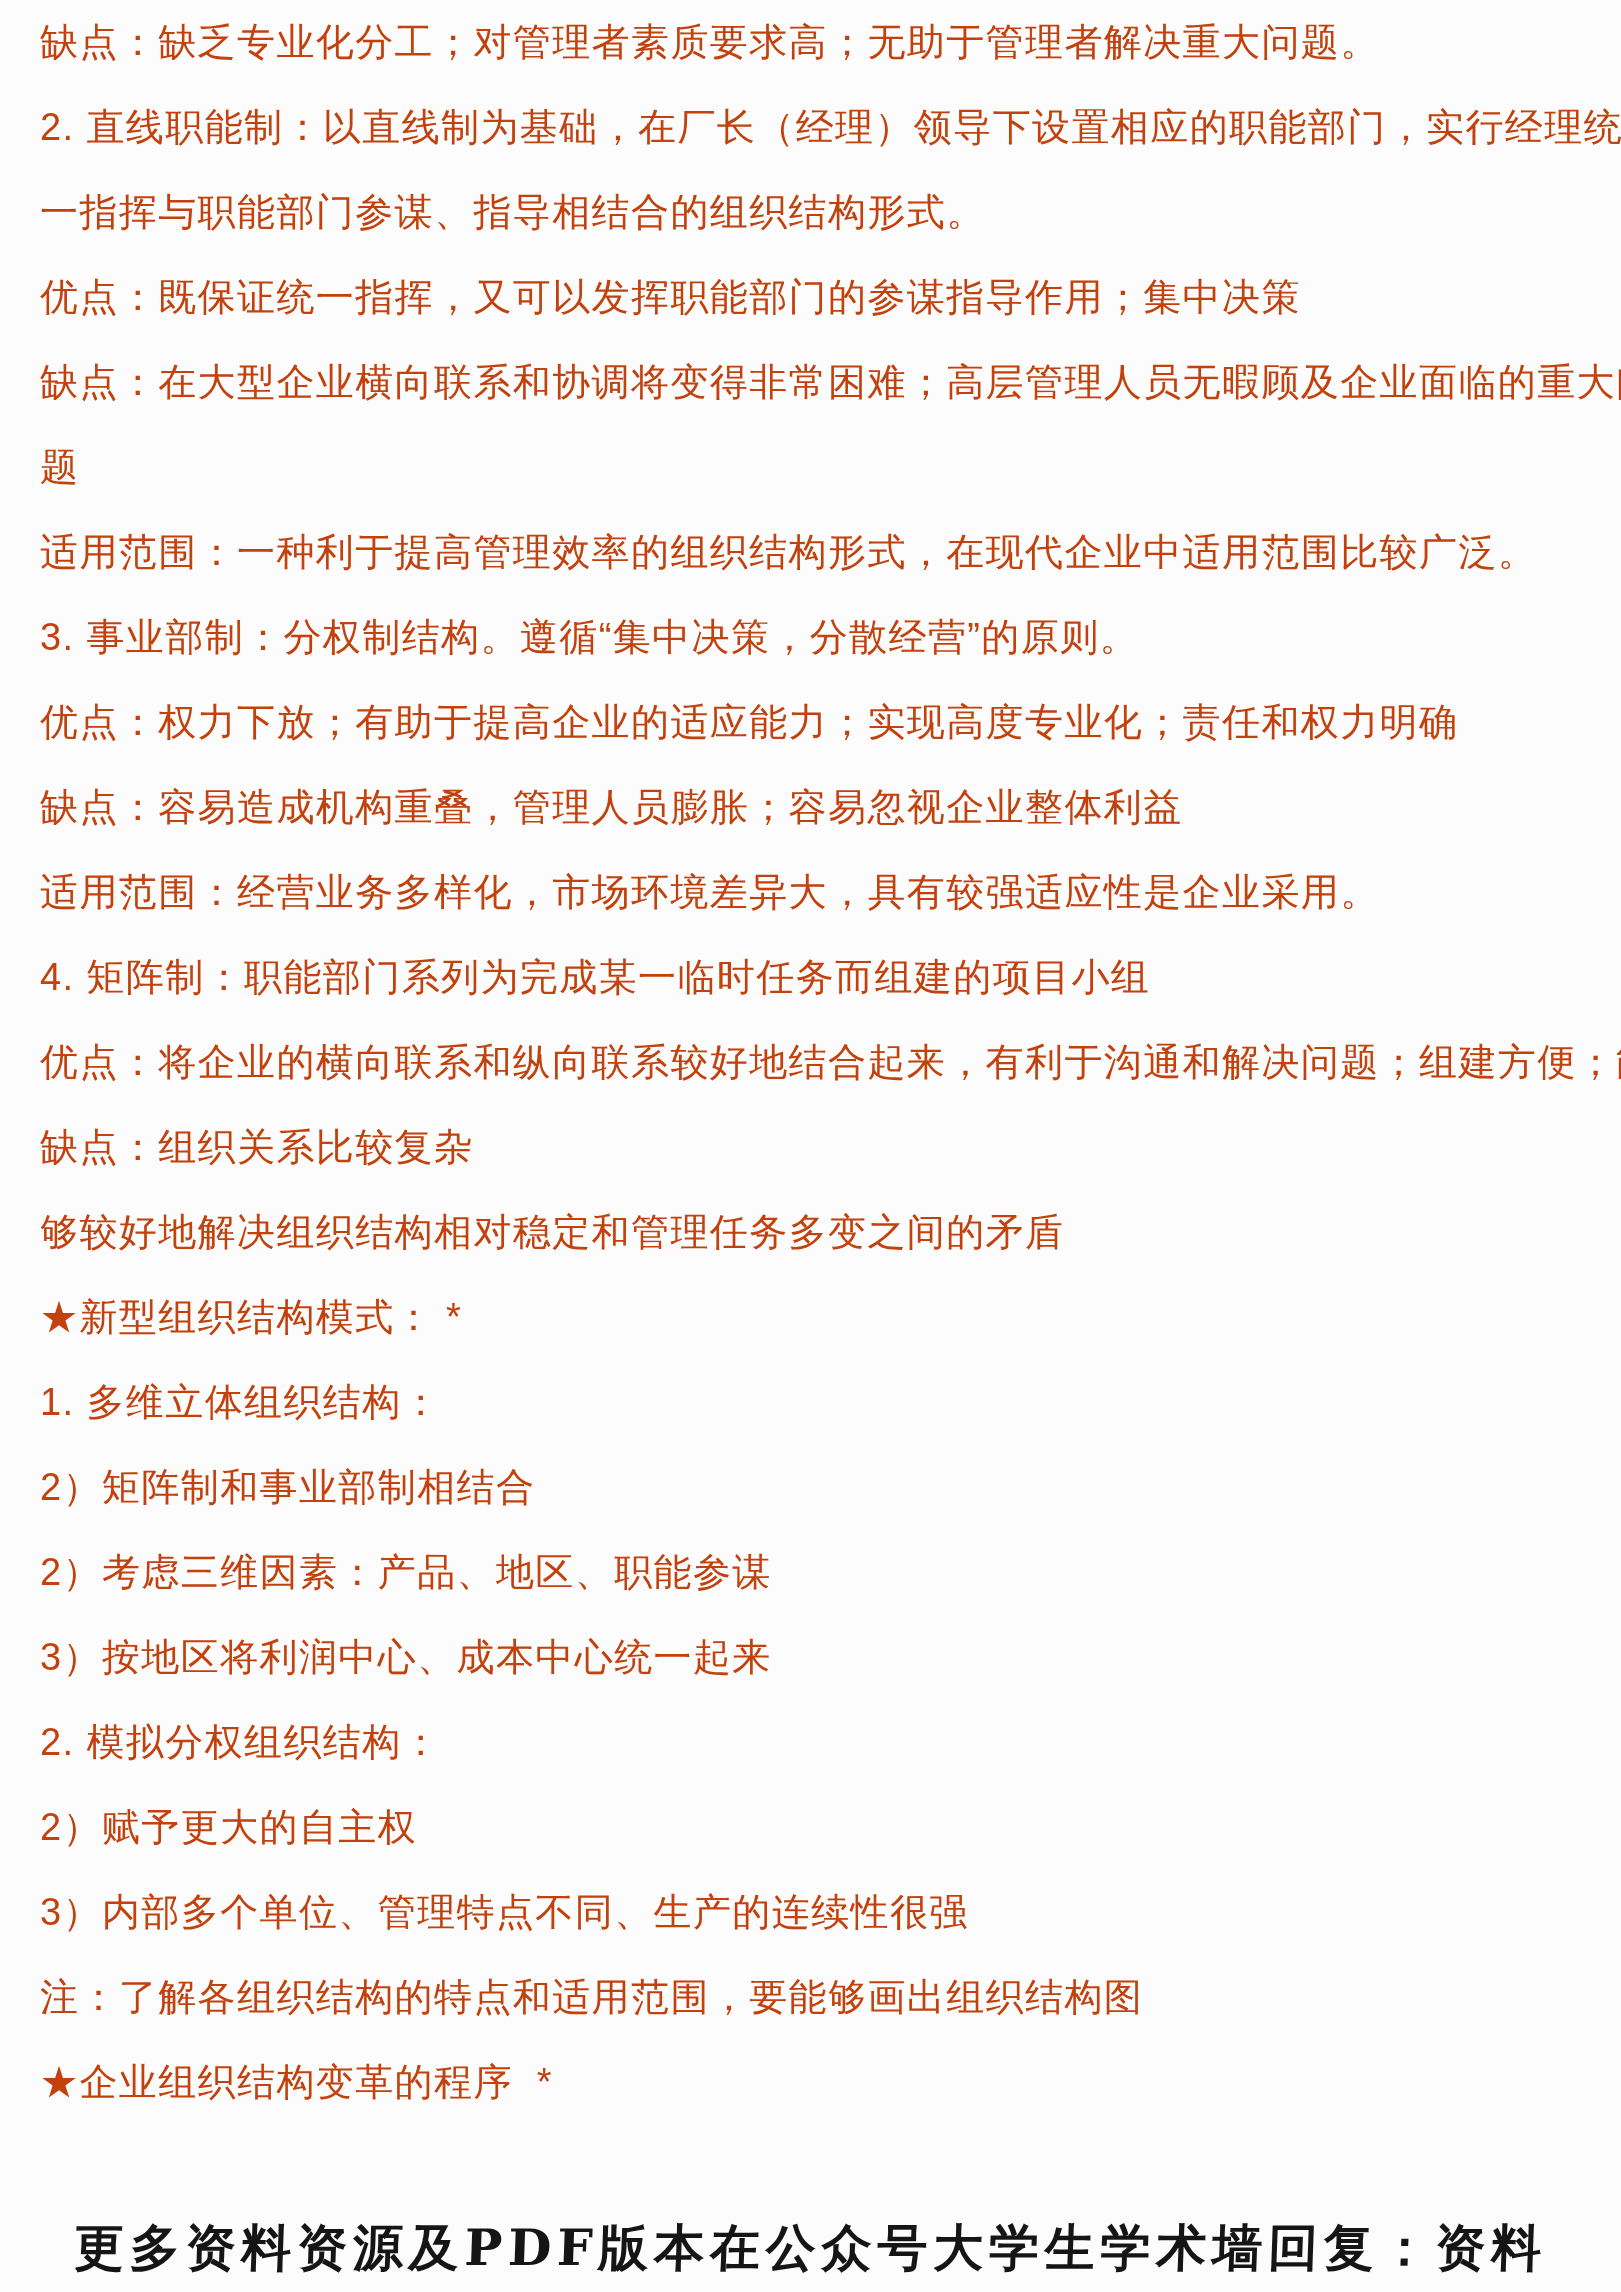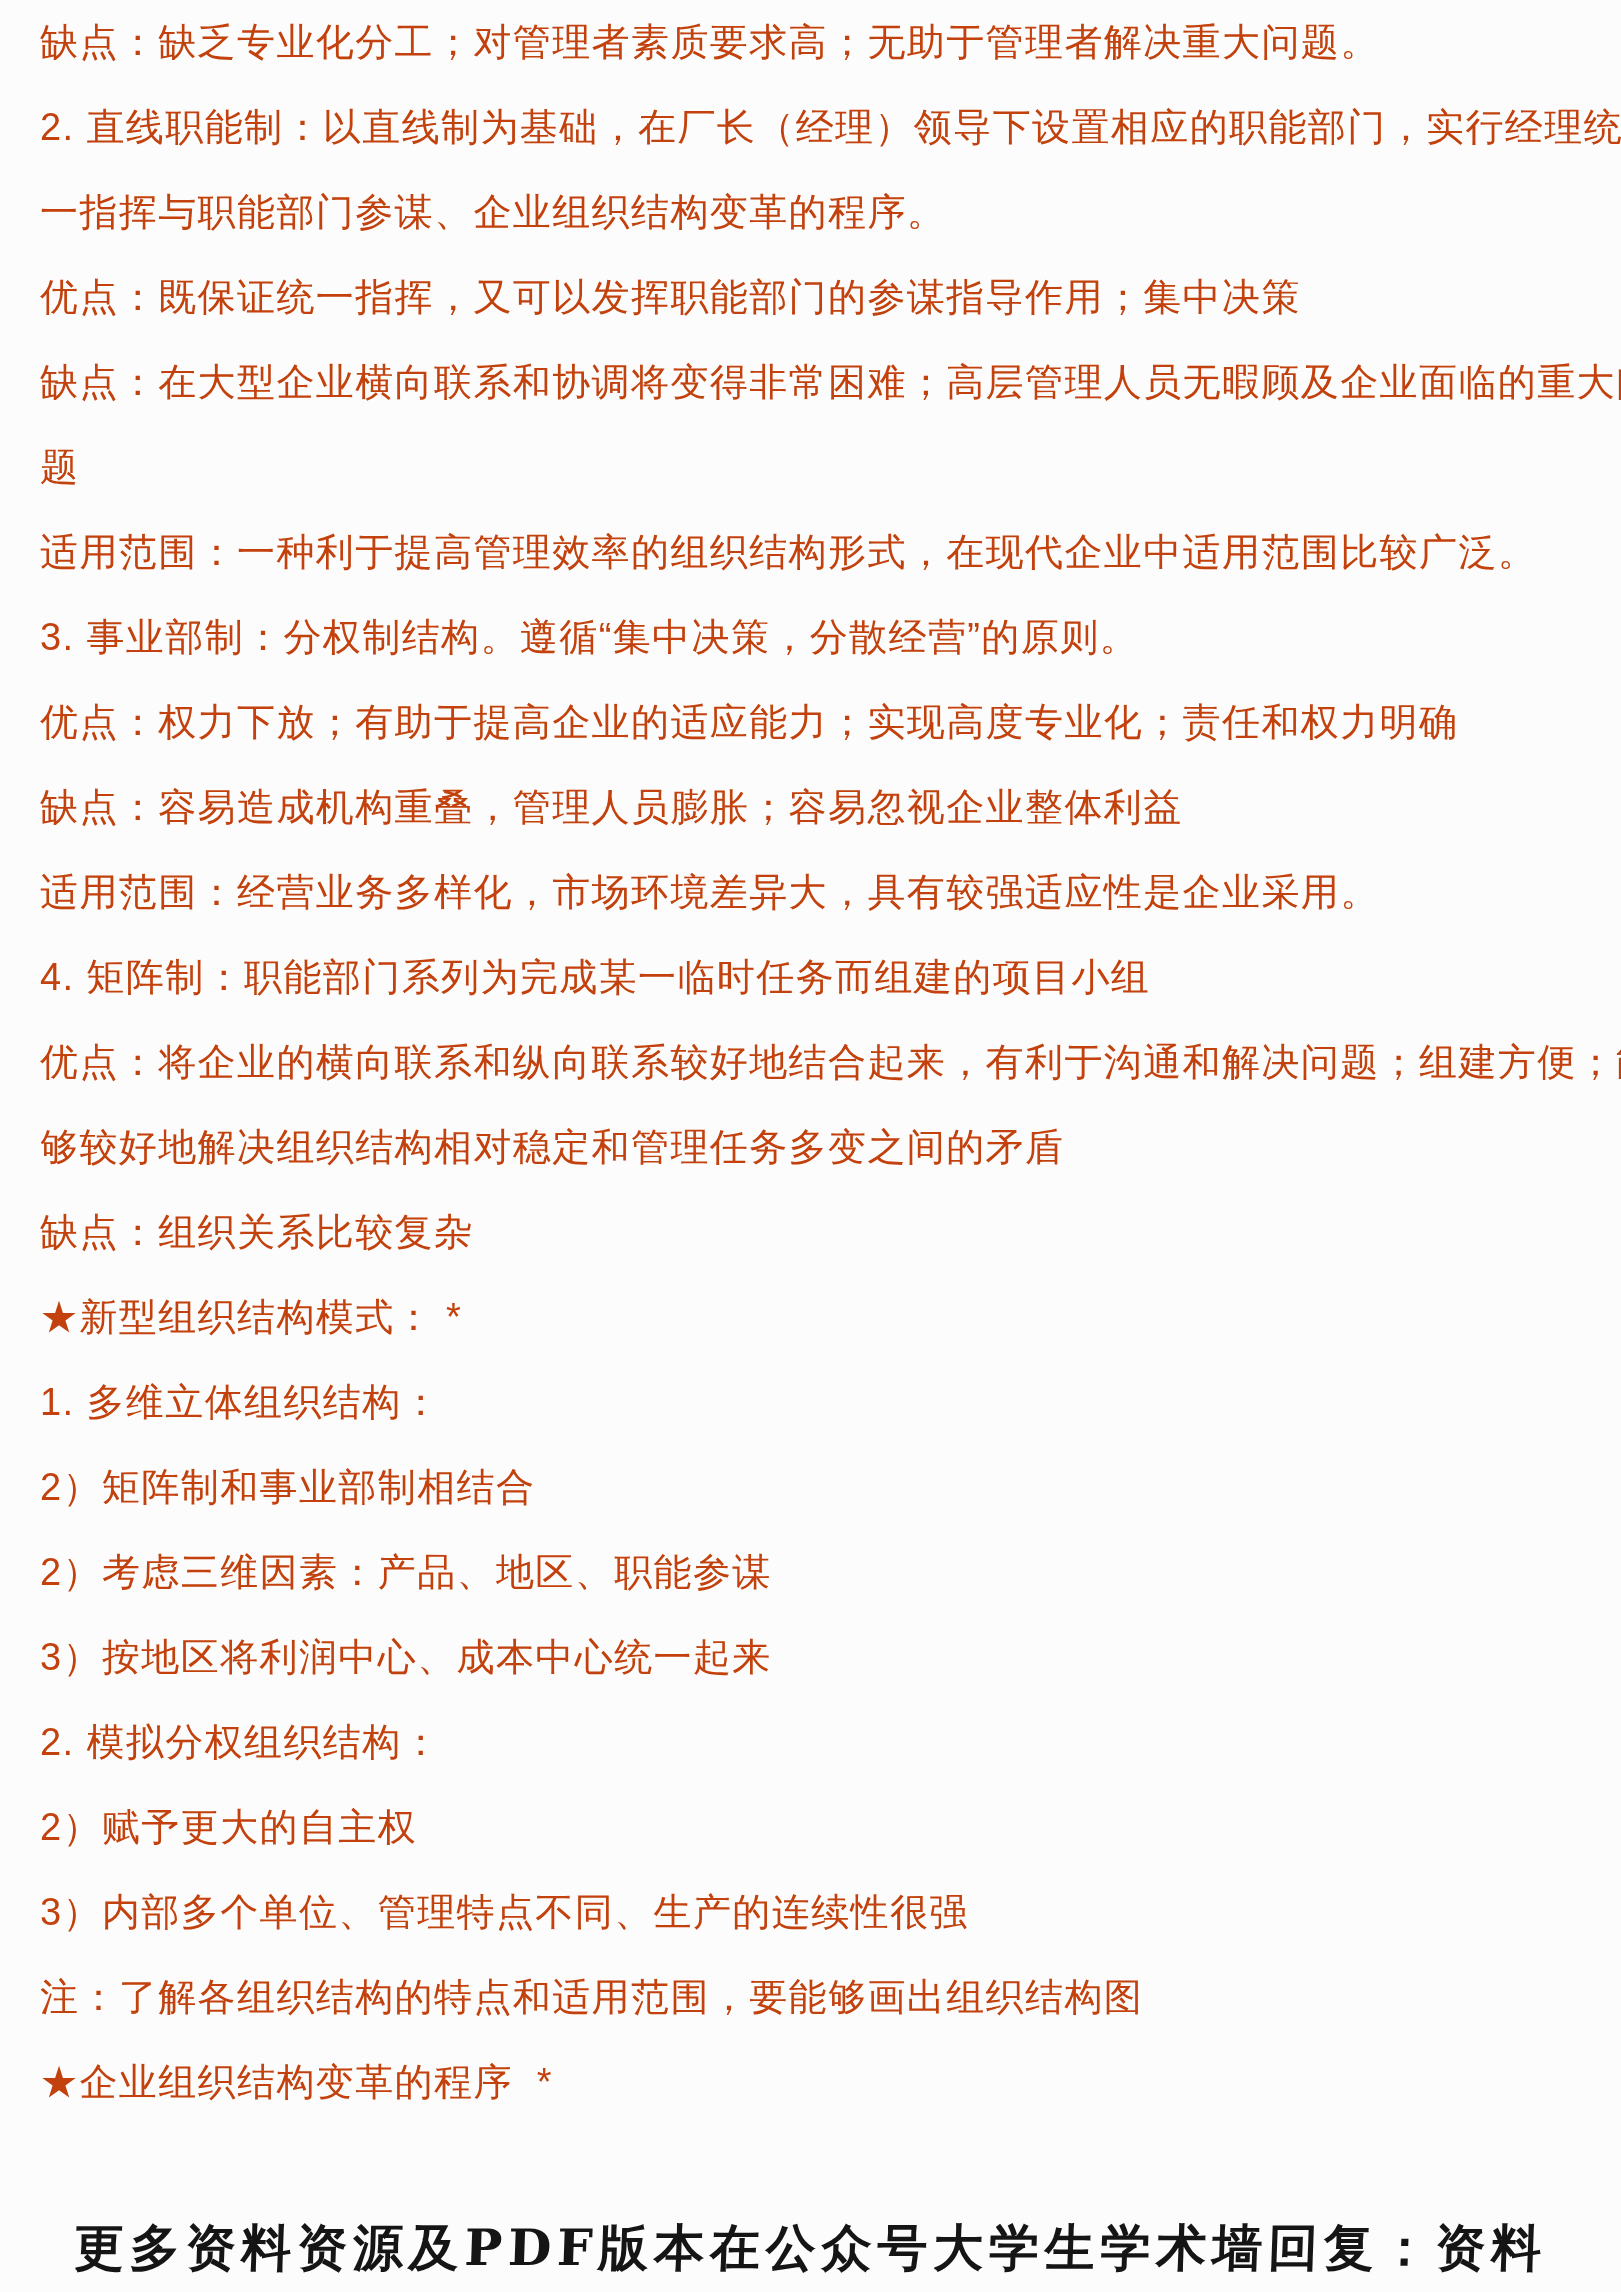--- a/index.html
+++ b/index.html
@@ -54,33 +54,33 @@
     transform: skewX(-2deg);
   }
 </style>
 </head>
 <body>
 
 <div class="page">
   <div class="content">
       <div class="line">缺点：缺乏专业化分工；对管理者素质要求高；无助于管理者解决重大问题。</div>
       <div class="line">2. 直线职能制：以直线制为基础，在厂长（经理）领导下设置相应的职能部门，实行经理统</div>
-      <div class="line">一指挥与职能部门参谋、企业组织结构变革的程序。</div>
+      <div class="line">一指挥与职能部门参谋、指导相结合的组织结构形式。</div>
       <div class="line">优点：既保证统一指挥，又可以发挥职能部门的参谋指导作用；集中决策</div>
       <div class="line">缺点：在大型企业横向联系和协调将变得非常困难；高层管理人员无暇顾及企业面临的重大问</div>
       <div class="line">题</div>
       <div class="line">适用范围：一种利于提高管理效率的组织结构形式，在现代企业中适用范围比较广泛。</div>
       <div class="line">3. 事业部制：分权制结构。遵循“集中决策，分散经营”的原则。</div>
       <div class="line">优点：权力下放；有助于提高企业的适应能力；实现高度专业化；责任和权力明确</div>
       <div class="line">缺点：容易造成机构重叠，管理人员膨胀；容易忽视企业整体利益</div>
       <div class="line">适用范围：经营业务多样化，市场环境差异大，具有较强适应性是企业采用。</div>
       <div class="line">4. 矩阵制：职能部门系列为完成某一临时任务而组建的项目小组</div>
       <div class="line">优点：将企业的横向联系和纵向联系较好地结合起来，有利于沟通和解决问题；组建方便；能</div>
+      <div class="line">缺点：组织关系比较复杂</div>
       <div class="line">够较好地解决组织结构相对稳定和管理任务多变之间的矛盾</div>
-      <div class="line">缺点：组织关系比较复杂</div>
       <div class="line">★新型组织结构模式： *</div>
       <div class="line">1. 多维立体组织结构：</div>
       <div class="line">2）矩阵制和事业部制相结合</div>
       <div class="line">2）考虑三维因素：产品、地区、职能参谋</div>
       <div class="line">3）按地区将利润中心、成本中心统一起来</div>
       <div class="line">2. 模拟分权组织结构：</div>
       <div class="line">2）赋予更大的自主权</div>
       <div class="line">3）内部多个单位、管理特点不同、生产的连续性很强</div>
       <div class="line">注：了解各组织结构的特点和适用范围，要能够画出组织结构图</div>
       <div class="line">★企业组织结构变革的程序  *</div>

